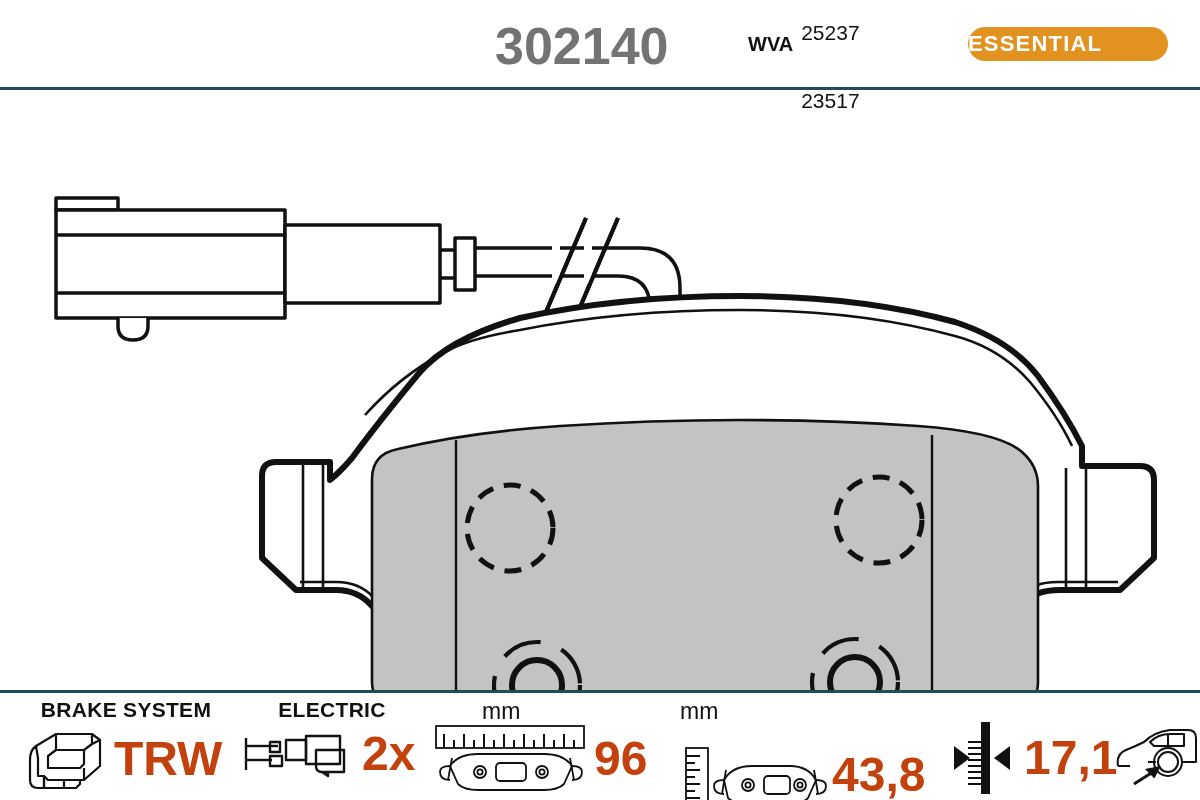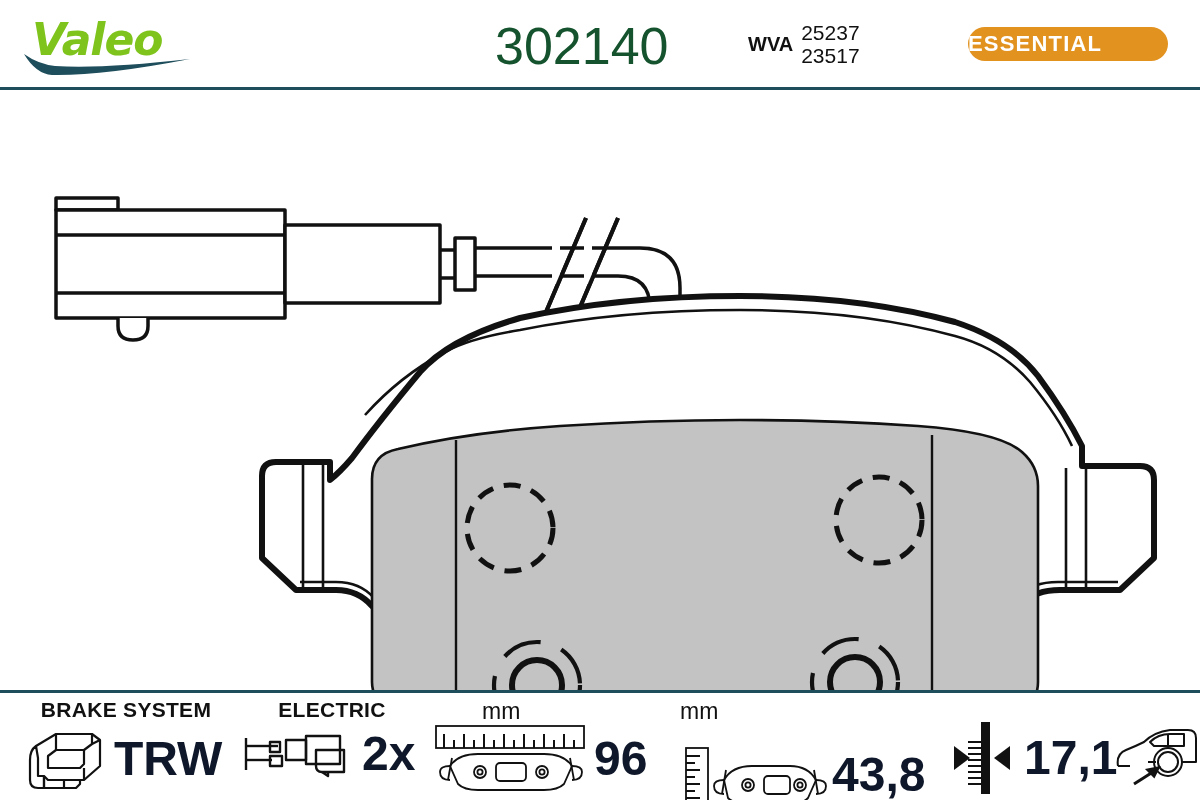--- a/index.html
+++ b/index.html
@@ -20,28 +20,28 @@
     position: absolute; left: 10px; top: 2px;
     font-family: "DejaVu Sans", sans-serif;
     font-size: 44px; font-weight: 700; font-style: italic;
     color: #7FC41C; letter-spacing: -1px;
   }
   #logo-swoosh { position: absolute; left: 0px; top: 36px; width: 170px; height: 30px; }
 
   #part-number {
     position: absolute; left: 495px; top: 16px;
     font-family: "Liberation Sans", sans-serif;
-    font-size: 52px; font-weight: 400; color: #14532d; letter-spacing: 0px;
+    font-size: 52px; font-weight: 700; color: #737373; letter-spacing: 0px;
   }
   #wva-block { position: absolute; left: 748px; top: 22px; display: flex; align-items: flex-start; }
   #wva-label {
     font-size: 20px; font-weight: 700; color: #111; margin-right: 8px; margin-top: 11px;
     font-family: "Liberation Sans", sans-serif;
   }
-  #wva-codes { display: flex; flex-direction: column; line-height: 1.08; }
+  #wva-codes { display: flex; flex-direction: column; line-height: 1.08; gap: 45px; }
   #wva-codes span { font-size: 21px; font-weight: 400; color: #111; font-family: "Liberation Sans", sans-serif; }
 
   #badge {
     position: absolute; left: 968px; top: 27px;
     width: 200px; height: 34px; border-radius: 17px;
     background: #E2921F;
     display: flex; align-items: center; justify-content: flex-start;
   }
   #badge span {
     color: #fff; font-size: 22px; font-weight: 700; letter-spacing: 1.2px;
@@ -59,42 +59,36 @@
   #specbar {
     position: absolute; left: 0; top: 694px; width: 1041px; height: 106px;
   }
   .spec-cell { position: absolute; top: 0; height: 106px; }
   .spec-title {
     position: absolute; top: 4px; left: 0; width: 100%;
     text-align: center; font-size: 21px; font-weight: 700; color: #111;
     font-family: "Liberation Sans", sans-serif; letter-spacing: 0.3px;
   }
   .spec-value {
-    font-size: 48px; font-weight: 700; color: #0f172a;
+    font-size: 48px; font-weight: 700; color: #c2410c;
     font-family: "Liberation Sans", sans-serif; line-height: 1;
   }
   .unit-label {
     font-size: 23px; font-weight: 400; color: #111;
     font-family: "Liberation Sans", sans-serif;
   }
   .spec-row { position: absolute; display: flex; align-items: center; }
 </style>
 </head>
 <body>
 
 <div id="sheet">
 
   <div id="header">
 
-    <div id="logo">
-      <div id="logo-text">Valeo</div>
-      <svg id="logo-swoosh" viewBox="0 0 170 30">
-        <path d="M2 6 Q 14 26 30 27 Q 80 28 168 11 Q 80 21 33 18 Q 16 16 2 6 Z" fill="#1E4D5B"></path>
-      </svg>
-    </div>
 
     <div id="part-number">302140</div>
 
     <div id="wva-block">
       <div id="wva-label">WVA</div>
       <div id="wva-codes">
         <span>25237</span>
         <span>23517</span>
       </div>
     </div>

